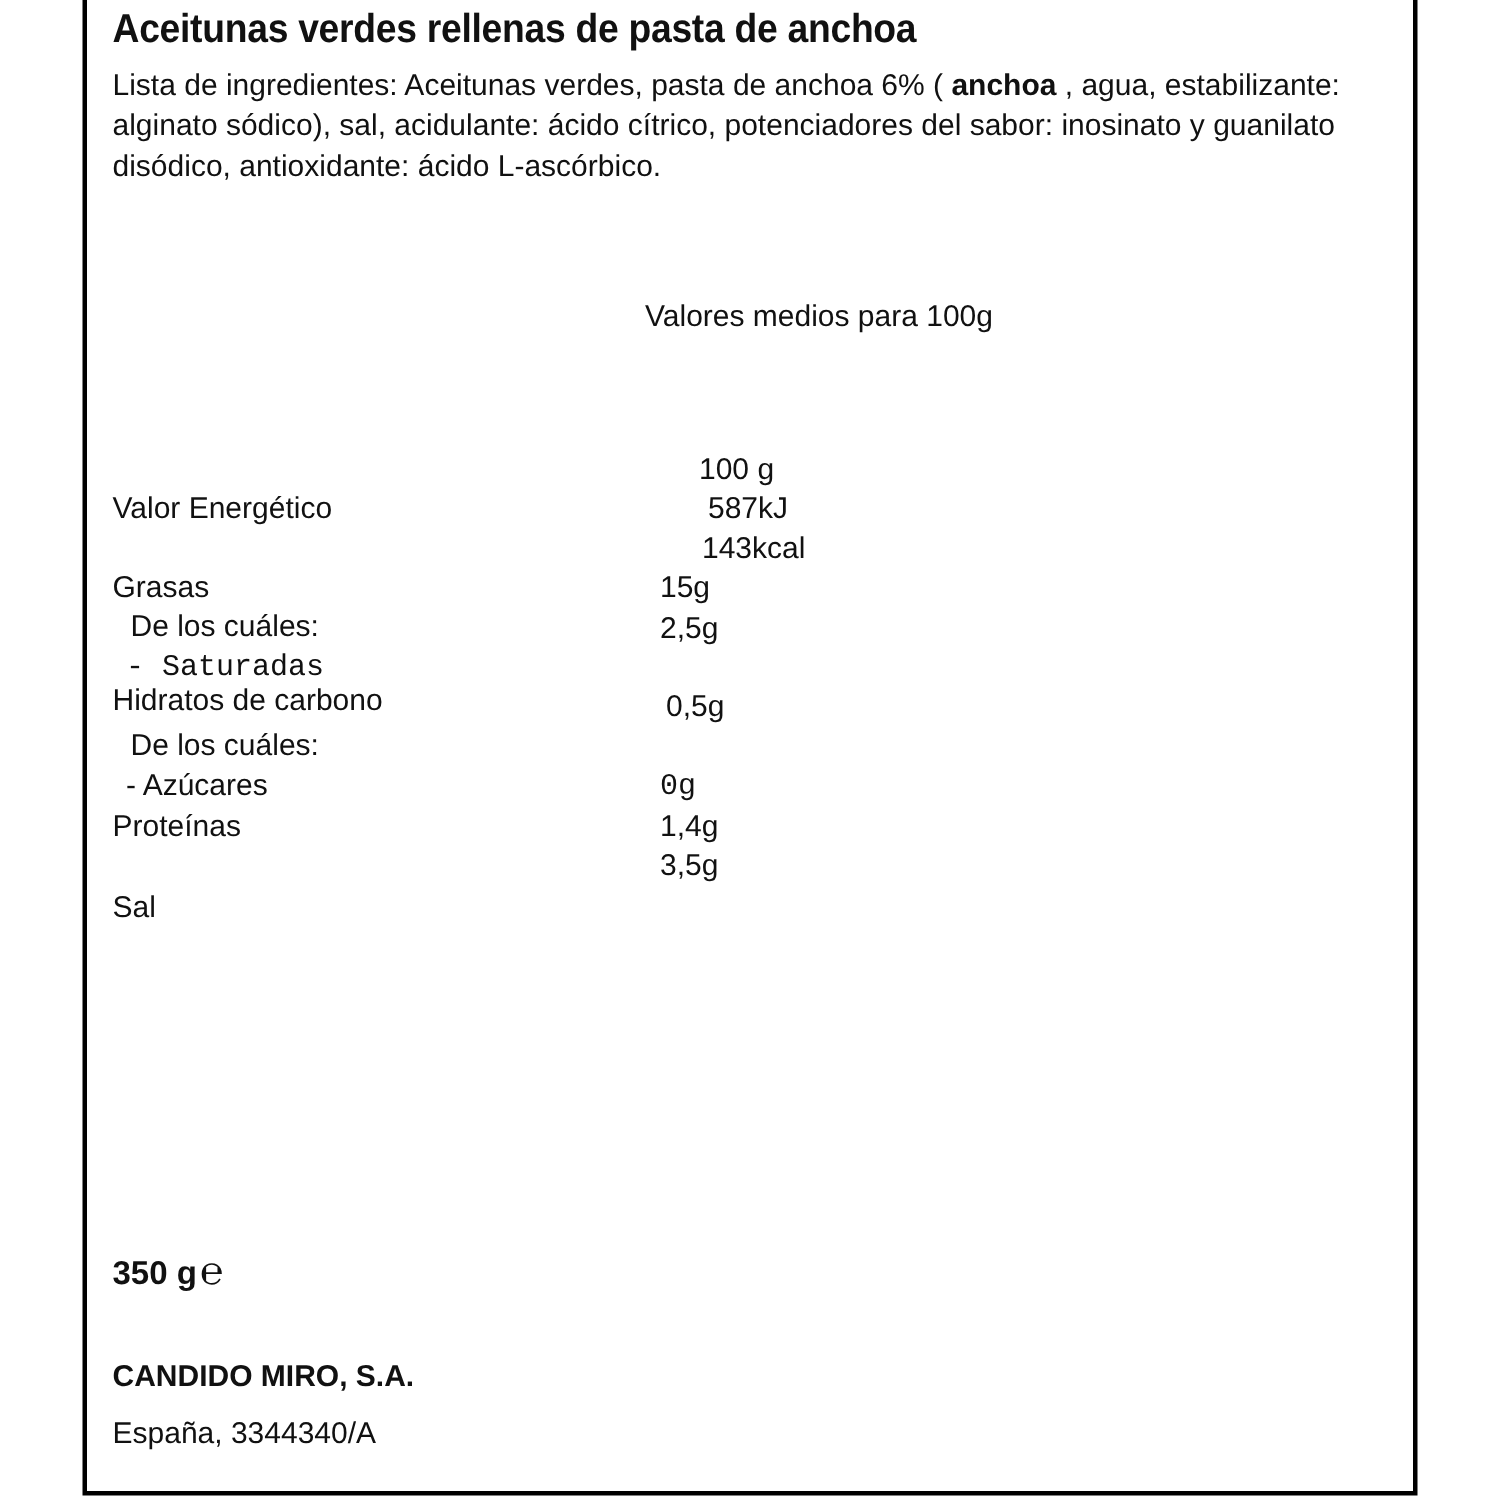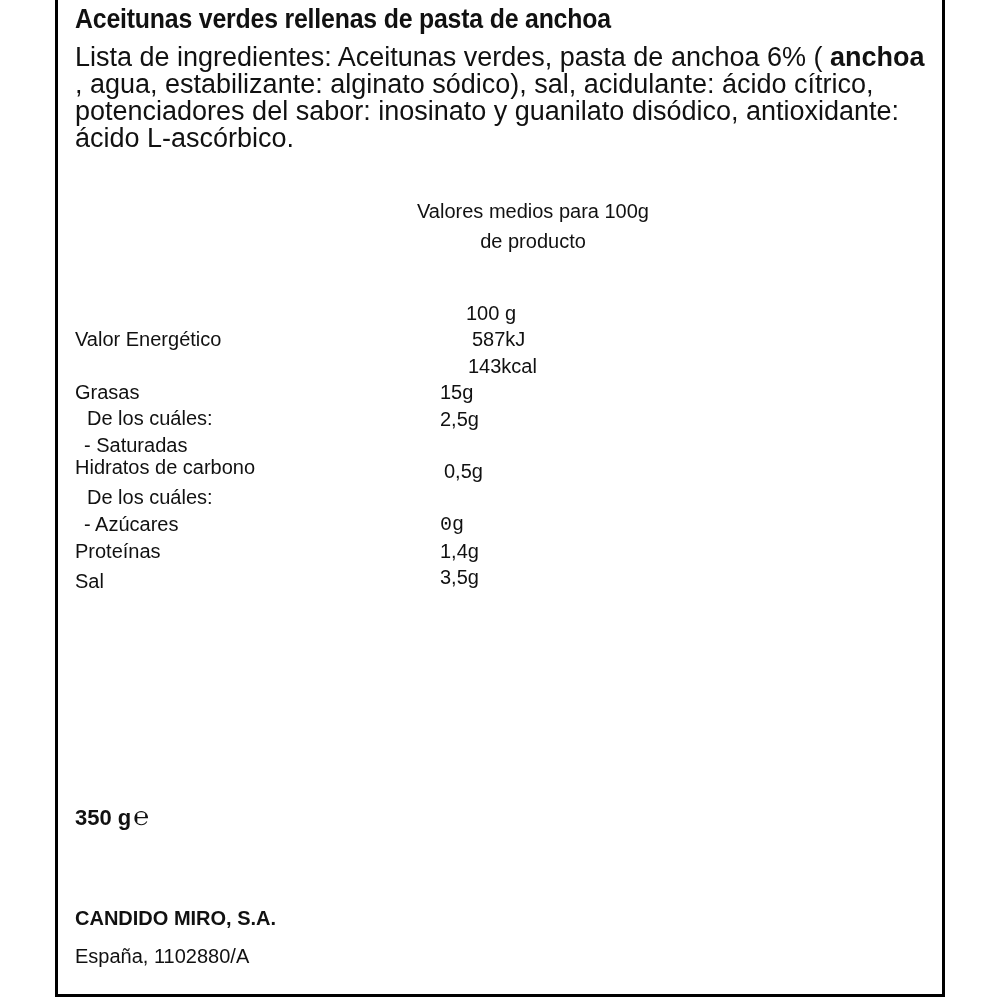--- a/index.html
+++ b/index.html
@@ -2,79 +2,78 @@
 <html><head>
   <meta charset="utf-8">
   <style>
     html, body { margin: 0; padding: 0; background: #ffffff; }
     body { width: 1000px; height: 1000px; position: relative; overflow: hidden;
            font-family: "Liberation Sans", sans-serif; color: #111; }
     .label-box { position: absolute; left: 55px; top: -3px; width: 884px; height: 994px;
                  border: 3px solid #000; background: #fff; }
     .abs { position: absolute; white-space: nowrap; }
     .title { left: 17px; top: 4px; font-size: 27px; font-weight: bold; letter-spacing: -0.2px; transform: scaleX(0.92); transform-origin: left top; }
-    .ingredients { left: 17px; top: 44px; font-size: 27px; line-height: 27px; white-space: normal; width: 860px; }
+    .ingredients { left: 17px; top: 44px; font-size: 20px; line-height: 27px; white-space: normal; width: 860px; }
     .ingredients b { font-weight: bold; }
-    .per100 { left: 340px; top: 196px; font-size: 20px; line-height: 30px; text-align: center; width: 270px; }
+    .per100 { left: 353px; top: 196px; font-size: 20px; line-height: 30px; text-align: center; width: 270px; }
     .row-label { left: 17px; font-size: 20px; }
     .row-label.indent { left: 20px; }
     .row-value { font-size: 20px; width: 140px; }
     .storage { left: 17px; top: 744px; font-size: 20px; }
-    .weight { left: 17px; top: 803px; font-size: 22px; font-weight: bold; text-align: right; }
+    .weight { left: 17px; top: 835px; font-size: 22px; font-weight: bold; text-align: right; }
     .estimated-e { display: inline-block; font-family: "DejaVu Serif", serif; font-weight: normal; font-size: 26px; margin-left: 2px; line-height: 1; }
     .company { left: 17px; top: 883px; font-size: 20px; font-weight: bold; margin-top: 24px; }
     .address { left: 17px; top: 917px; font-size: 20px; }
     .registry { left: 17px; top: 945px; font-size: 20px; }
   </style>
 </head>
 <body>
 
 <div class="label-box">
 
   <div class="abs title">Aceitunas verdes rellenas de pasta de anchoa</div>
 
   <div class="abs ingredients"><span>Lista de ingredientes: Aceitunas verdes, pasta de anchoa 6% ( </span><b>anchoa</b><span> , agua, estabilizante: alginato sódico), sal, acidulante: ácido cítrico, potenciadores del sabor: inosinato y guanilato disódico, antioxidante: ácido L-ascórbico.</span></div>
 
   <div class="abs per100">
     <div>Valores medios para 100g</div>
-    <div>de producto</div>
   </div>
 
   <div>
     <div class="abs row-value" style="left:408px; top:302px;">100 g</div>
 
     <div class="abs row-label" style="top:328px;">Valor  Energético</div>
     <div class="abs row-value" style="left:414px; top:328px;">587kJ</div>
 
     <div class="abs row-value" style="left:410px; top:355px;">143kcal</div>
 
     <div class="abs row-label" style="top:381px;">Grasas</div>
     <div class="abs row-value" style="left:382px; top:381px;">15g</div>
 
     <div class="abs row-label indent" style="left:29px; top:407px;">De los cuáles:</div>
 
-    <div class="abs row-label indent" style="left:26px; top:434px;">-  Saturadas</div>
+    <div class="abs row-label indent" style="left:26px; top:434px;font-family:Liberation Mono, monospace;">-  Saturadas</div>
     <div class="abs row-value" style="left:382px; top:408px;">2,5g</div>
 
     <div class="abs row-label" style="top:456px;">Hidratos  de  carbono</div>
     <div class="abs row-value" style="left:386px; top:460px;">0,5g</div>
 
     <div class="abs row-label indent" style="left:29px; top:486px;">De los cuáles:</div>
 
     <div class="abs row-label indent" style="left:26px; top:513px;">- Azúcares</div>
     <div class="abs row-value" style="left:382px; top:513px;font-family:Liberation Mono, monospace;">0g</div>
 
     <div class="abs row-label" style="top:540px;">Proteínas</div>
     <div class="abs row-value" style="left:382px; top:540px;">1,4g</div>
 
-    <div class="abs row-label" style="top:570px;">Sal</div>
+    <div class="abs row-label" style="top:594px;">Sal</div>
     <div class="abs row-value" style="left:382px; top:566px;">3,5g</div>
   </div>
 
 
   <div class="abs weight">
     <span>350 g</span><span class="estimated-e">℮</span>
   </div>
 
   <div class="abs company">CANDIDO MIRO, S.A.</div>
-  <div class="abs registry">España,  1102880/A</div>
+  <div class="abs registry">España,  3344340/A</div>
 
 </div>
 
 </body></html>

